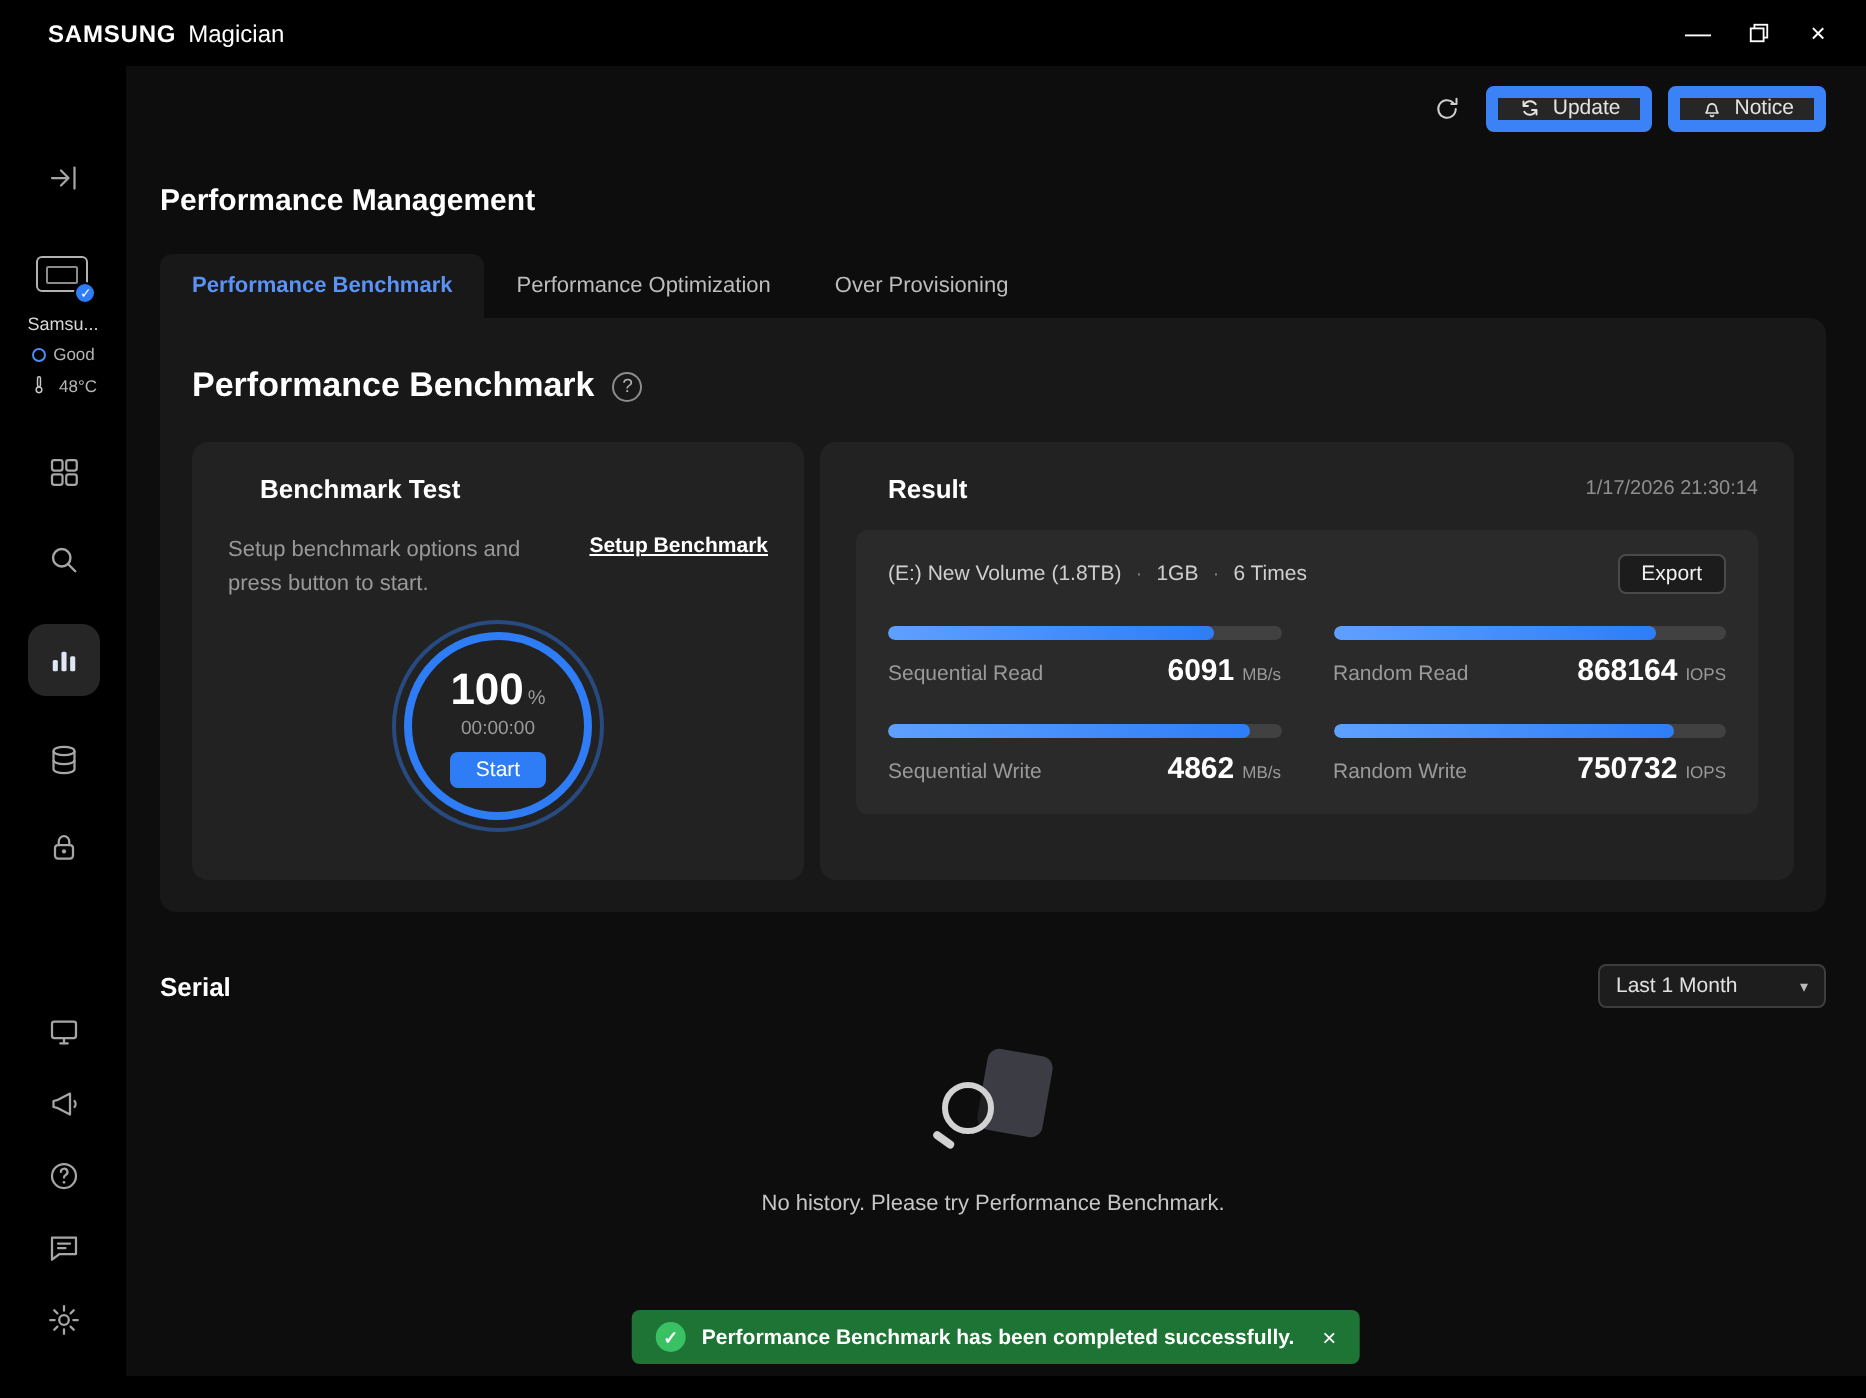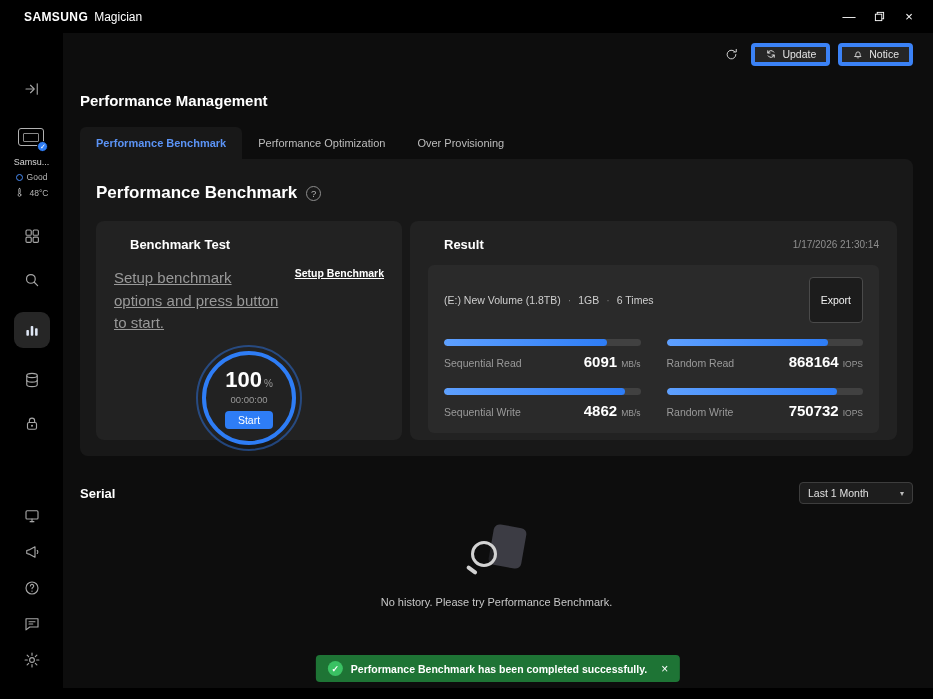--- a/index.html
+++ b/index.html
@@ -28,58 +28,58 @@
   .health-dot { width:7px; height:7px; border:1.8px solid #4a8df6; border-radius:50%; display:inline-block; }
   .nav-group { margin-top:26px; display:flex; flex-direction:column; align-items:center; gap:20px; }
   .active-tile { width:36px; height:36px; background:#262626; border-radius:9px; display:flex; align-items:center; justify-content:center; color:#dfe7f5; border:none; cursor:pointer; }
   .sidebar-spacer { flex:1; }
   .bottom-group { display:flex; flex-direction:column; align-items:center; gap:12px; padding-bottom:6px; }
 
   
   .content { flex:1; background:#0d0d0d; padding:0 20px 0 17px; position:relative; }
   .toolbar { margin-top:9px; height:24px; display:flex; justify-content:flex-end; align-items:center; gap:8px; }
   .icon-btn { width:24px; height:24px; background:none; border:none; color:#cfcfcf; display:flex; align-items:center; justify-content:center; cursor:pointer; }
-  .tool-btn { height:23px; display:flex; align-items:center; gap:5px; background:#262626; border:4px solid #3b82f6; border-radius:4px; color:#e3e3e3; font-size:10.5px; padding:0 10px; cursor:pointer; }
+  .tool-btn { height:23px; display:flex; align-items:center; gap:5px; background:#262626; border:6px solid #3b82f6; border-radius:4px; color:#e3e3e3; font-size:10.5px; padding:0 10px; cursor:pointer; }
   .page-title { margin-top:26px; font-size:15px; font-weight:700; color:#fff; }
   .tabs { margin-top:18px; display:flex; }
   .tab { padding:10px 16px; font-size:11px; color:#bdbdbd; background:none; border:none; cursor:pointer; }
   .tab.active { background:#181818; color:#5b93f5; font-weight:700; border-radius:6px 6px 0 0; }
 
   .panel { background:#181818; border-radius:0 8px 8px 8px; padding:24px 16px 16px; }
   .panel-head { display:flex; align-items:center; }
   .panel-head h2 { font-size:17px; font-weight:700; color:#fff; }
   .help-circle { margin-left:9px; width:15px; height:15px; border:1.2px solid #8d8d8d; border-radius:50%; color:#b5b5b5; font-size:9.5px; display:flex; align-items:center; justify-content:center; cursor:pointer; }
   .serial { margin-top:9px; font-size:10.5px; color:#7f7f7f; }
 
   .cards { margin-top:18px; display:flex; gap:8px; }
   .card { background:#222; border-radius:8px; padding:16px 18px; height:219px; }
   .card h3 { font-size:13px; font-weight:700; color:#fff;padding-left:16px; }
   .test-card { width:306px; flex-shrink:0; }
   .result-card { flex:1; }
 
   .test-desc-row { margin-top:15px; display:flex; justify-content:space-between; gap:10px; }
-  .test-desc-row p { width:168px; font-size:15px; line-height:1.5; color:#999;text-decoration:underline; }
+  .test-desc-row p { width:168px; font-size:11px; line-height:1.5; color:#999; }
   .setup-link { font-size:10.5px; font-weight:700; color:#fff; text-decoration:underline; white-space:nowrap; cursor:pointer; }
 
   .ring-wrap { margin-top:10px; display:flex; justify-content:center; }
   .ring { width:106px; height:106px; border-radius:50%; border:2px solid rgba(46,125,246,.45); display:flex; align-items:center; justify-content:center; }
   .ring-inner { width:94px; height:94px; border-radius:50%; border:4px solid #2e7df6; display:flex; flex-direction:column; align-items:center; justify-content:center; }
   .pct { display:flex; align-items:baseline; }
   .pct-num { font-size:22px; font-weight:700; color:#fff; }
   .pct-sign { font-size:10px; color:#9a9a9a; margin-left:2px; }
   .elapsed { margin-top:1px; font-size:9.5px; color:#9a9a9a; }
   .start-btn { margin-top:6px; background:#2e7df6; color:#fff; border:none; border-radius:4px; font-size:10.5px; padding:3px 13px; cursor:pointer; }
 
   .result-head { display:flex; justify-content:space-between; align-items:center; }
   .timestamp { font-size:10px; color:#8f8f8f; }
   .result-box { margin-top:13px; background:#2a2a2a; border-radius:6px; padding:12px 16px 14px; }
   .result-meta { display:flex; justify-content:space-between; align-items:center;gap:40px; }
   .vol-info { font-size:10.5px; color:#cfcfcf; display:flex; align-items:center; gap:7px; }
   .vol-info .sep { color:#777; }
-  .export-btn { background:#1c1c1c; border:1px solid #4a4a4a; border-radius:4px; color:#f0f0f0; font-size:10.5px; padding:16px 11px; cursor:pointer; }
+  .export-btn { background:#1c1c1c; border:1px solid #4a4a4a; border-radius:4px; color:#f0f0f0; font-size:10.5px; padding:3px 11px; cursor:pointer; }
   .metrics { margin-top:16px; display:grid; grid-template-columns:1fr 1fr; column-gap:26px; row-gap:18px; }
   .bar { height:7px; background:#414141; border-radius:4px; overflow:hidden; }
   .bar-fill { height:100%; border-radius:4px; background:linear-gradient(90deg,#5ea0ff,#2e7df6); }
   .metric-row { margin-top:7px; display:flex; justify-content:space-between; align-items:baseline; }
   .metric-label { font-size:10.5px; color:#9a9a9a; }
   .metric-value { display:flex; align-items:baseline; gap:4px; }
   .metric-value b { font-size:15px; font-weight:700; color:#fff; }
   .metric-value i { font-style:normal; font-size:8.5px; color:#9a9a9a; }
 
   .history { margin-top:26px; }

